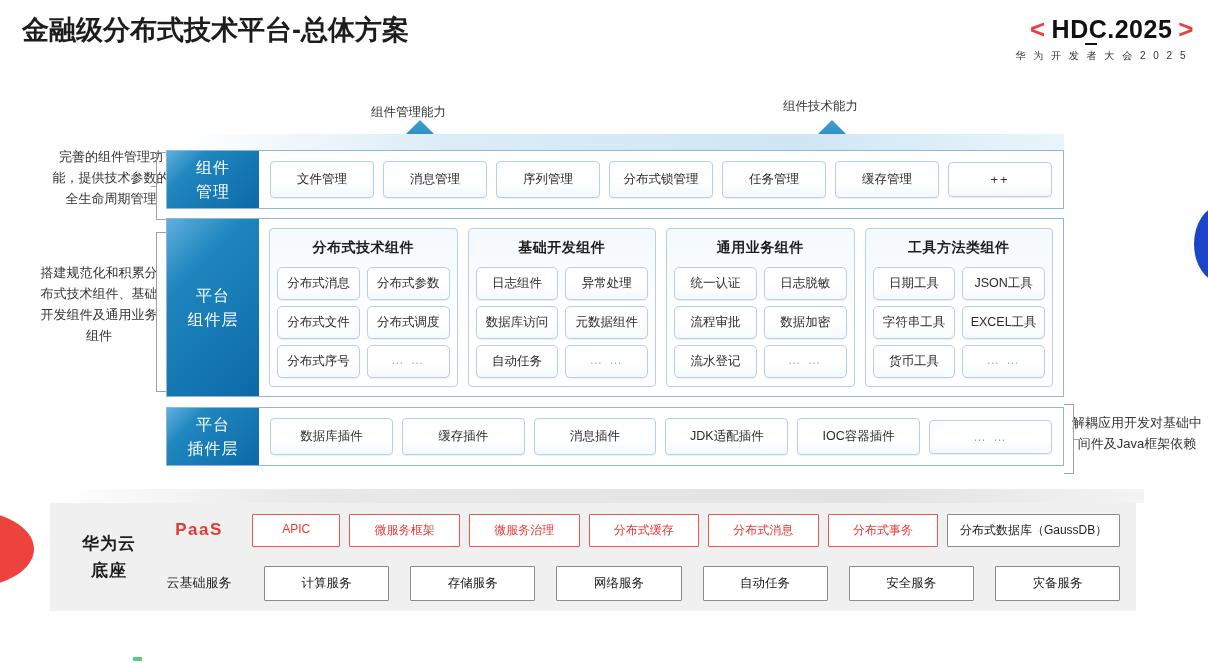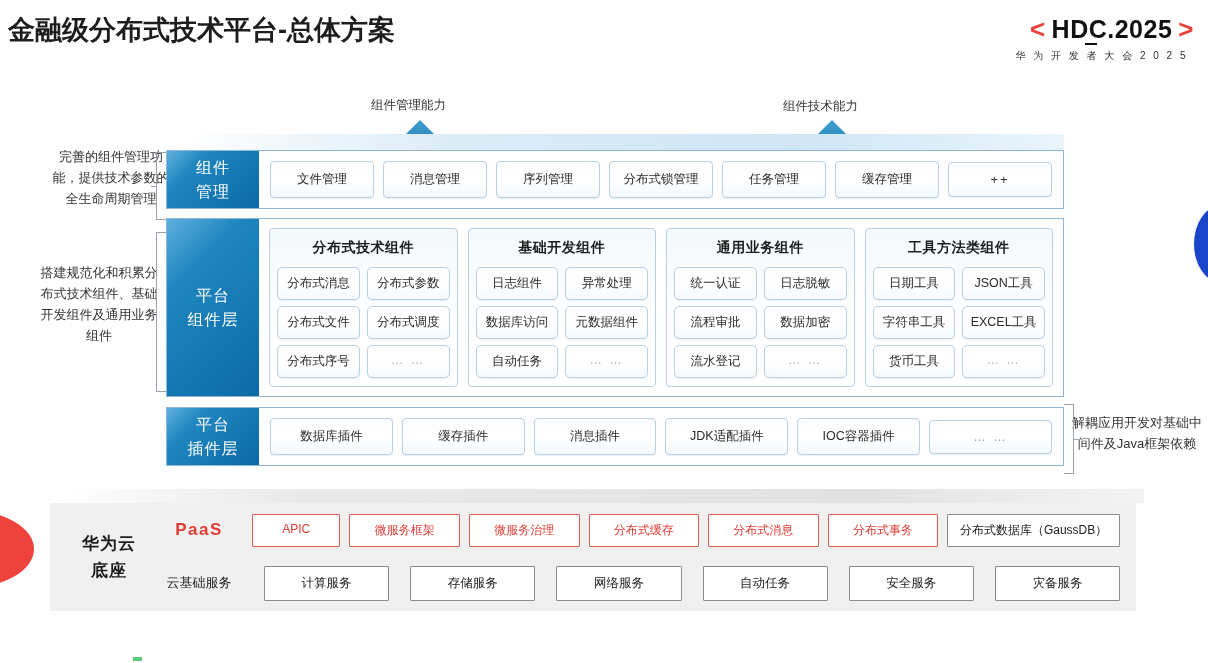--- a/index.html
+++ b/index.html
@@ -6,21 +6,21 @@
   body{
     width:1208px;height:663px;
     background:#ffffff;
     font-family:"Liberation Sans","DejaVu Sans",sans-serif;
     position:relative;
     overflow:hidden;
     color:#222;
   }
   
   .page-title{
-    position:absolute;left:8px;top:12px;
+    position:absolute;left:22px;top:12px;
     font-size:27px;font-weight:bold;color:#1d1d1d;
     letter-spacing:0px;white-space:nowrap;
   }
   .hdc-logo{
     position:absolute;right:14px;top:14px;
     text-align:center;width:290px;
   }
   .hdc-main{
     font-size:25px;font-weight:bold;color:#111;
     letter-spacing:0.5px;white-space:nowrap;
@@ -205,21 +205,21 @@
 
 <div class="hdc-logo">
   <div class="hdc-main">
     <span class="brk">&lt;</span>
     <span class="word"><span>HDC.2025</span><span class="uline"></span></span>
     <span class="brk">&gt;</span>
   </div>
   <div class="hdc-sub">华 为 开 发 者 大 会 2 0 2 5</div>
 </div>
 
-<div class="arrow-label" style="left:371px;top:97px;">组件管理能力</div>
+<div class="arrow-label" style="left:371px;top:104px;">组件管理能力</div>
 <div class="up-arrow" style="left:397px;top:118px;">
   <svg width="46" height="50" viewBox="0 0 46 50">
     <defs>
         <linearGradient id="ag1" x1="0" y1="0" x2="0" y2="1">
       <stop offset="0" stop-color="#3f9fd0"></stop>
           <stop offset="1" stop-color="#1668a0"></stop>
     </linearGradient>
       </defs>
     <polygon points="23,2 45,24 34,24 34,50 12,50 12,24 1,24" fill="url(#ag1)"></polygon>
   </svg>

